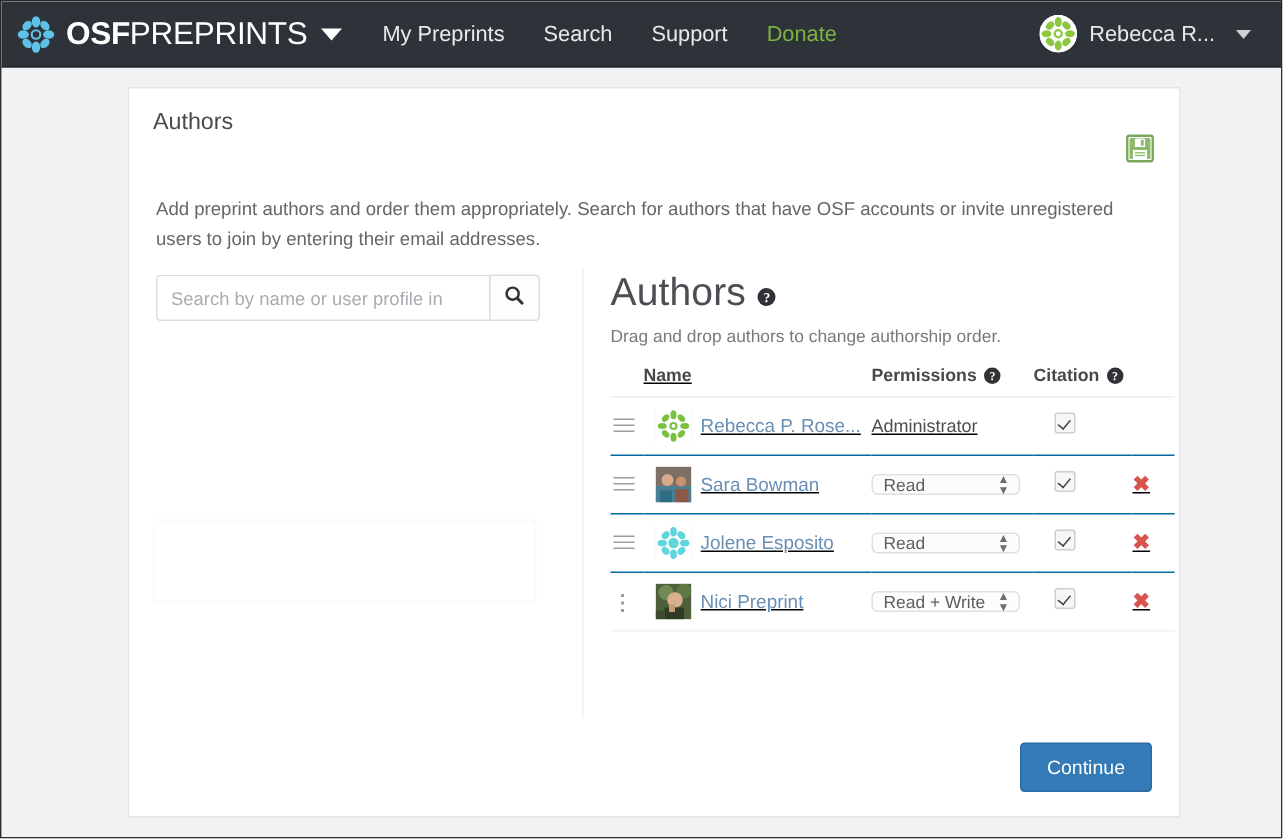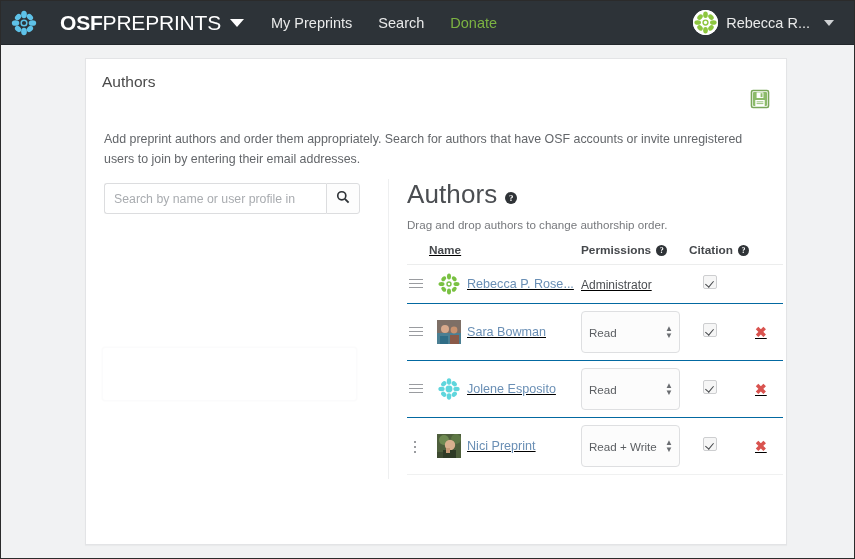--- a/index.html
+++ b/index.html
@@ -21,21 +21,21 @@
   }
 
   
   .navbar {
     position:absolute; left:0; top:0; width:853px; height:44px;
     background:#2d3338;
     display:flex; align-items:center;
     padding:0 12px 0 10px;
     border-bottom:1px solid #22272b;
   }
-  .brand { display:flex; align-items:center; flex:0 0 auto;gap:16px; }
+  .brand { display:flex; align-items:center; flex:0 0 auto; }
   .osf-logo { width:26px; height:26px; position:relative; margin-right:7px; flex:0 0 auto; }
   .brand-text {
     color:#ffffff; font-size:21px; letter-spacing:-0.2px;
     font-weight:bold; white-space:nowrap;
   }
   .brand-text .thin { font-weight:300; }
   .brand-caret {
     margin-left:9px; margin-right:4px;
     width:0; height:0; border-left:7px solid transparent; border-right:7px solid transparent;
     border-top:8px solid #ffffff;
@@ -172,21 +172,21 @@
     width:24px; height:24px; flex:0 0 auto; margin-right:6px;
     background:#efefef; overflow:hidden; position:relative;
   }
   .author-name {
     font-size:12.6px; color:#6a8fb5; white-space:nowrap;
     overflow:hidden; text-overflow:ellipsis; max-width:110px;
     cursor:pointer;
   }
   .perm-static { font-size:12px; color:#4b4e52; }
   .perm-select {
-    width:99px; height:42px;
+    width:99px; height:14px;
     font-size:11.6px; color:#5b5e62;
     font-family:"Liberation Sans", sans-serif;
     border:1px solid #dedfe1; border-radius:4px;
     background:#fcfcfc;
     padding:0 18px 0 7px;
     appearance:none; -webkit-appearance:none;
     cursor:pointer; position:relative;
   }
   .select-wrap { position:relative; display:inline-block; }
   .select-arrows {
@@ -248,20 +248,21 @@
         </svg>
       </span>
       <span class="brand-text"><span>OSF</span><span class="thin">PREPRINTS</span></span>
     </div>
 
     <span class="brand-caret"></span>
 
     <div class="nav-links">
       <a class="nav-link" href="#">My Preprints</a>
       <a class="nav-link" href="#">Search</a>
+      <a class="nav-link" href="#">Support</a>
       <a class="nav-link donate" href="#">Donate</a>
     </div>
 
     <div class="nav-right">
       <span class="avatar-circle">
         <svg class="ident" viewBox="0 0 32 32" width="25" height="25">
           <rect width="32" height="32" fill="#ffffff"></rect>
           <g fill="#8dc63f">
             <circle cx="16" cy="16" r="4"></circle>
             <ellipse cx="16" cy="6" rx="3" ry="4.2"></ellipse>
@@ -508,16 +509,17 @@
               </td>
               <td>
                 <span class="remove-x">✖</span>
               </td>
             </tr>
 
           </tbody>
         </table>
       </div>
 
+      <button class="continue-btn">Continue</button>
 
     </div>
   </div>
 </div>
 
 </body></html>

